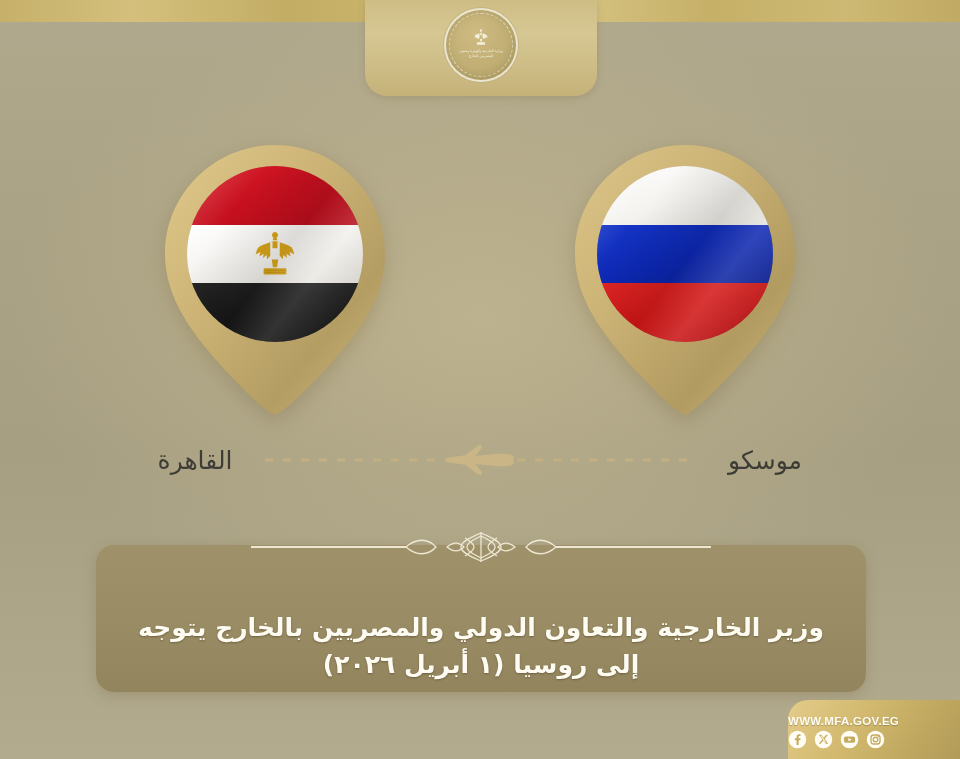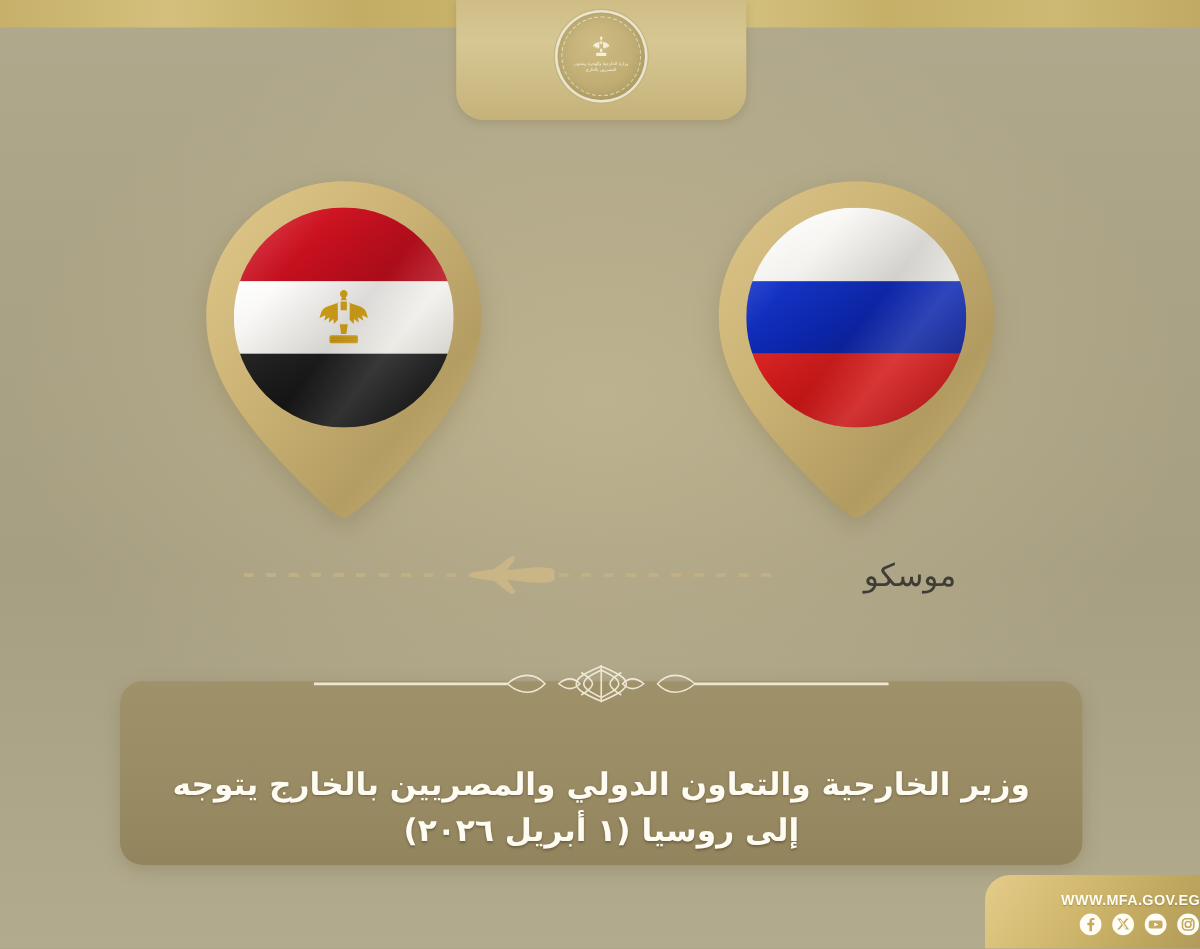--- a/index.html
+++ b/index.html
@@ -92,21 +92,21 @@
   .route {
     position:absolute; left:0; top:437px; width:960px; height:46px;
     display:flex; align-items:center; justify-content:center; gap:0;
   }
   .city {
     font-family:"DejaVu Sans", sans-serif;
     font-size:25px; color:#3e3c36; font-weight:400;
     width:140px; text-align:center;
   }
   .city.cairo  { order:3; }
-  .city.moscow { order:1;text-align:right; }
+  .city.moscow { order:1; }
   .route-line { order:2; position:relative; width:430px; height:30px; }
   .dashes {
     position:absolute; left:0; top:50%; width:100%; height:3px; transform:translateY(-50%);
     background-image:linear-gradient(90deg,#c2b083 0 8px, transparent 8px 18px);
     background-size:18px 3px;
   }
   .plane {
     position:absolute; left:50%; top:50%; transform:translate(-50%,-50%);
     width:78px; height:34px;
   }
@@ -129,21 +129,21 @@
     color:#fdfbf2; text-align:center; direction:rtl;
     text-shadow:0 1px 2px rgba(60,50,25,0.42);
     margin-top:28px;
   }
 
   
   .site-badge {
     position:absolute; left:788px; top:700px; width:172px; height:59px;
     border-radius:20px 0 0 0;
     background:linear-gradient(125deg,#e4cc8a 0%,#d2b96f 40%,#bfa75f 74%,#b29b59 100%);
-    display:flex; flex-direction:column; align-items:flex-start; justify-content:center; gap:3px;
+    display:flex; flex-direction:column; align-items:flex-end; justify-content:center; gap:3px;
     padding-top:4px;
   }
   .site-url {
     font-family:"Liberation Sans", sans-serif;
     font-size:11.5px; font-weight:700; letter-spacing:.3px;
     color:#fffdf4; direction:ltr;
     text-shadow:0 1px 1px rgba(95,80,40,0.4);
   }
   .social-row { display:flex; gap:7px; direction:ltr; }
   .social { width:19px; height:19px; display:block; }
@@ -227,20 +227,21 @@
   <div class="route">
     <div class="city moscow">موسكو</div>
     <div class="route-line">
       <div class="dashes"></div>
       <svg class="plane" viewBox="0 0 78 34">
         <g fill="#c9b585">
           <path d="M5 17c0-1.2 1.3-2.1 3.1-2.4l16-2.3 12.6-9.6c1.1-.8 2.6-1 3.6-.4.9.5 1 1.5.4 2.6L34.6 13l18.8-1.9c5.2-.5 10.4-.5 15 .2 2.6.4 4.2 1.4 4.2 2.7v6c0 1.3-1.6 2.3-4.2 2.7-4.6.7-9.8.7-15 .2L34.6 21l6.1 8.1c.6 1.1.5 2.1-.4 2.6-1 .6-2.5.4-3.6-.4l-12.6-9.6-16-2.3C6.3 19.1 5 18.2 5 17z"></path>
         </g>
       </svg>
     </div>
+    <div class="city cairo">القاهرة</div>
   </div>
 
   <div class="banner">
     <svg class="ornament" viewBox="0 0 460 30">
       <g stroke="#f4efdc" fill="none" stroke-width="1.3" opacity=".92">
         <line x1="0" y1="15" x2="155" y2="15" stroke-width="2.2"></line>
         <line x1="305" y1="15" x2="460" y2="15" stroke-width="2.2"></line>
         <path d="M155 15c10-9 22-9 30 0-8 9-20 9-30 0z"></path>
         <path d="M305 15c-10-9-22-9-30 0 8 9 20 9 30 0z"></path>
         <path d="M230 1c-12 5-20 9-20 14s8 9 20 14c12-5 20-9 20-14s-8-9-20-14z"></path>

